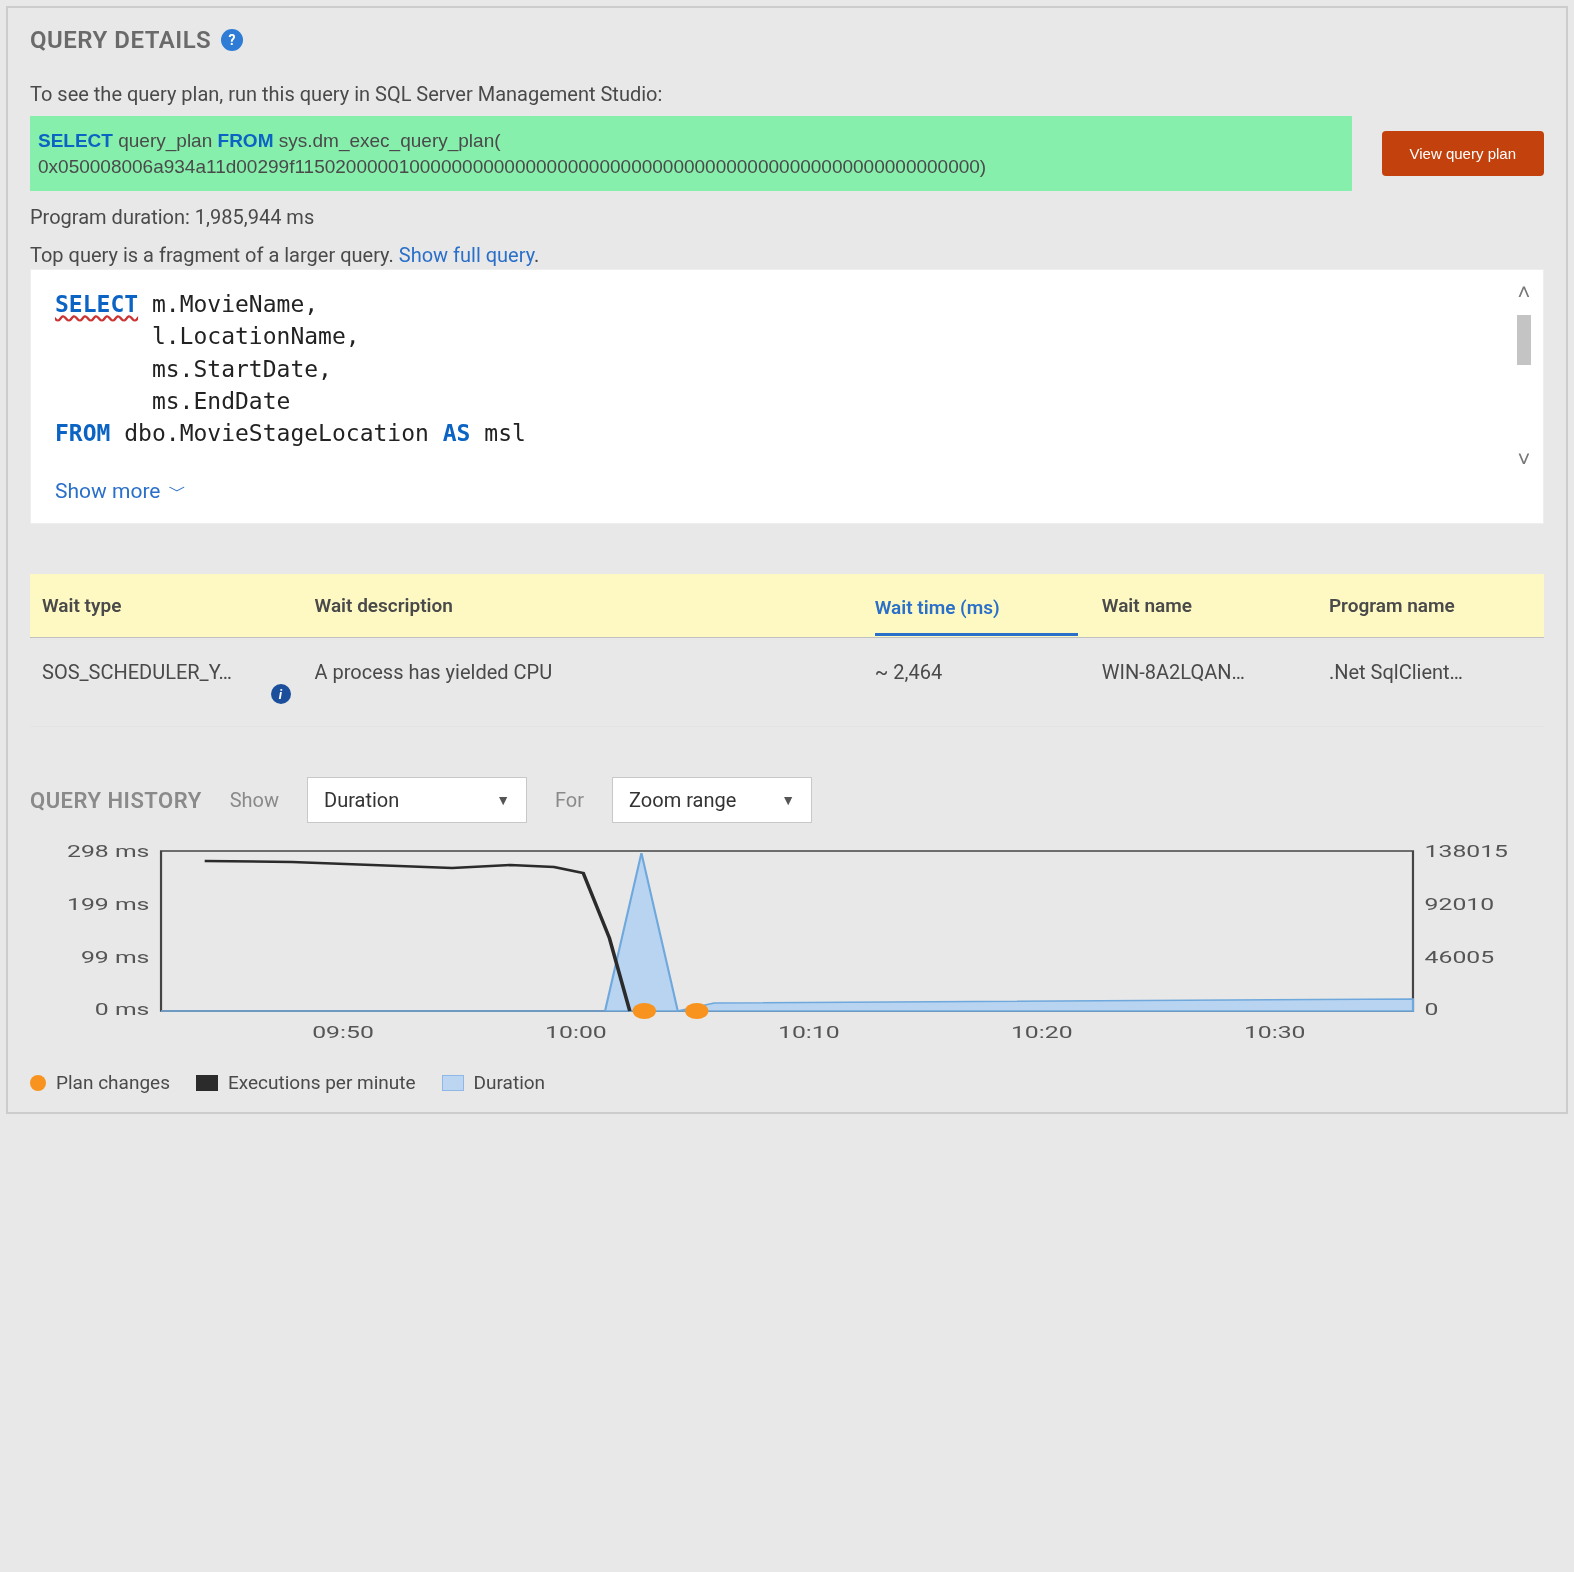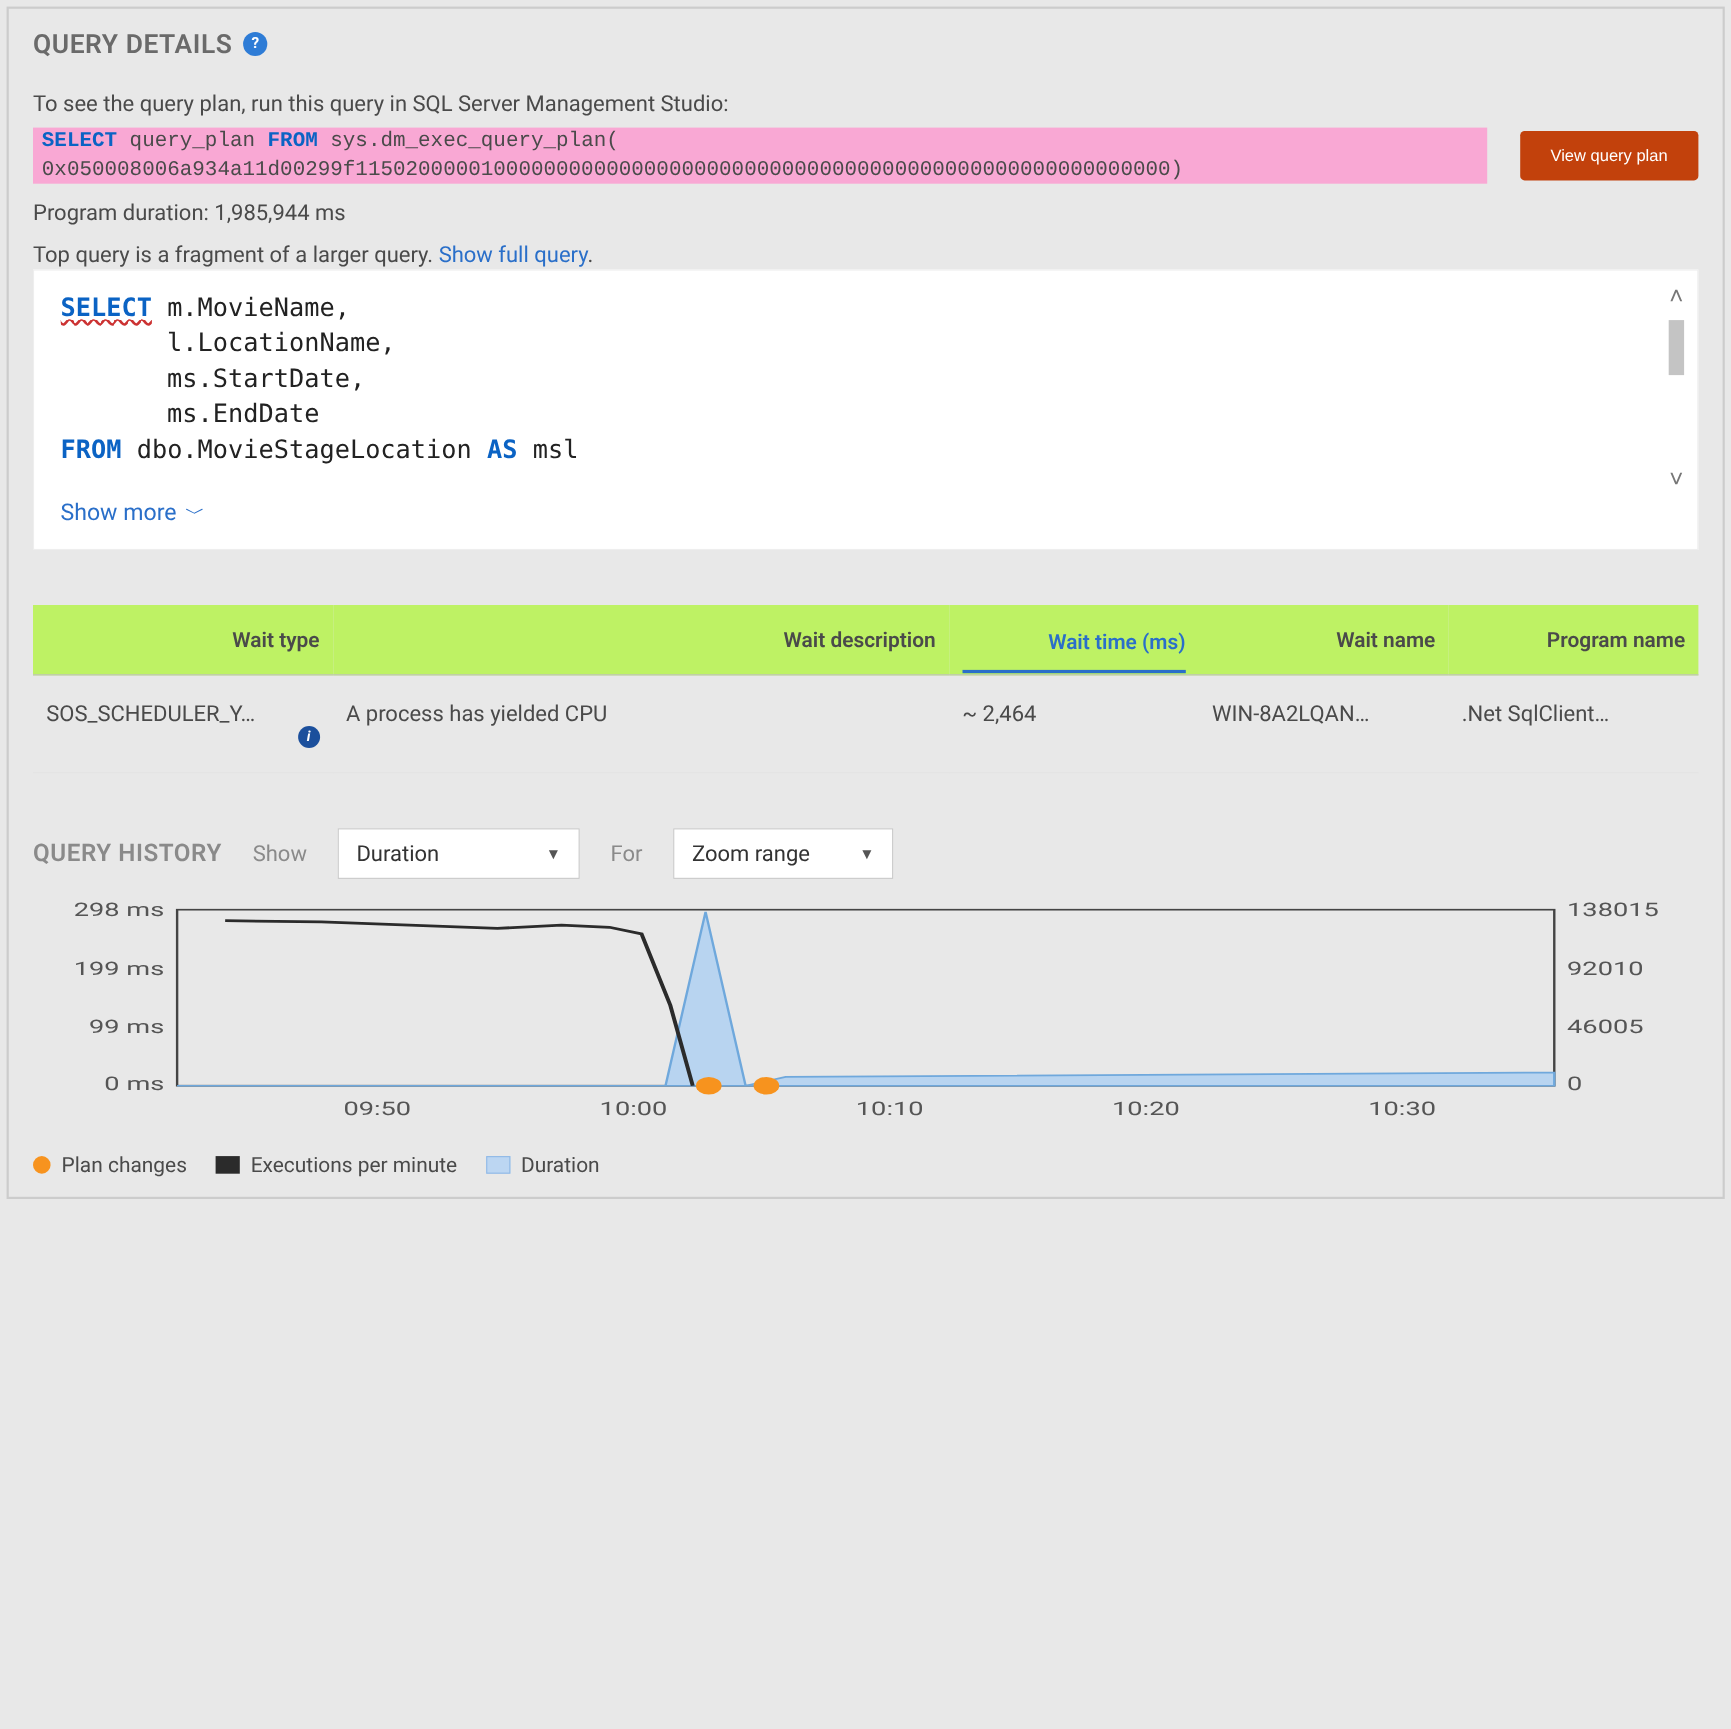--- a/index.html
+++ b/index.html
@@ -27,22 +27,22 @@
 }
 .help-icon {
   width: 22px; height: 22px; border-radius: 50%;
   background: #2e7cd6; color: #fff; font-size: 14px;
   display: inline-flex; align-items: center; justify-content: center;
   font-weight: 700;
 }
 .intro { color: #4a4a4a; margin-bottom: 10px; font-size: 20px; }
 .plan-row { display: flex; align-items: center; gap: 30px; margin-bottom: 14px; }
 .plan-sql {
-  background: #f9a8d4; flex: 1; padding: 0 8px;
-  font-family: Liberation Mono, monospace; font-size: 19px; line-height: 1.35;
+  background: #86efac; flex: 1; padding: 12px 8px;
+  font-family: Liberation Sans, sans-serif; font-size: 19px; line-height: 1.35;
   white-space: pre-wrap; word-break: break-all;
 }
 .kw { color: #0b63c4; font-weight: 600; }
 .btn-primary {
   background: #c2410c; color: #fff; border: none;
   padding: 14px 28px; font-size: 15px; border-radius: 4px; cursor: pointer;
 }
 .meta-line { font-size: 20px; color: #4a4a4a; margin-bottom: 3px; }
 .fragment-line { font-size: 20px; color: #4a4a4a; margin-top: 14px; margin-bottom: 2px; }
 .link { color: #2a6fc9; cursor: pointer; }
@@ -62,21 +62,21 @@
 .scroll-thumb {
   width: 14px; height: 50px; background: #c4c4c4; position: absolute; top: 35px; right: 8px;
 }
 .show-more {
   color: #2a6fc9; font-size: 21px; cursor: pointer; margin-top: 26px;
   display: inline-flex; align-items: center; gap: 8px;
 }
 .chev-down { color: #2a6fc9; font-size: 18px; }
 .wait-table { width: 100%; border-collapse: collapse; margin-bottom: 50px; }
 .wait-table thead th {
-  background: #bef264; text-align: right; padding: 20px 12px; font-weight: 600;
+  background: #fef9c3; text-align: left; padding: 20px 12px; font-weight: 600;
   font-size: 19px; color: #4a4a4a; border-bottom: 1px solid #c0c0c0;
 }
 .wait-table thead th.active {
   color: #2a6fc9;
 }
 .wait-table thead th.active .underline {
   display: block; height: 3px; background: #2a6fc9; margin-top: 14px; margin-bottom: -20px;
 }
 .wait-table tbody td {
   padding: 22px 12px; font-size: 20px; color: #4a4a4a; border-bottom: 1px solid #e3e3e3;

